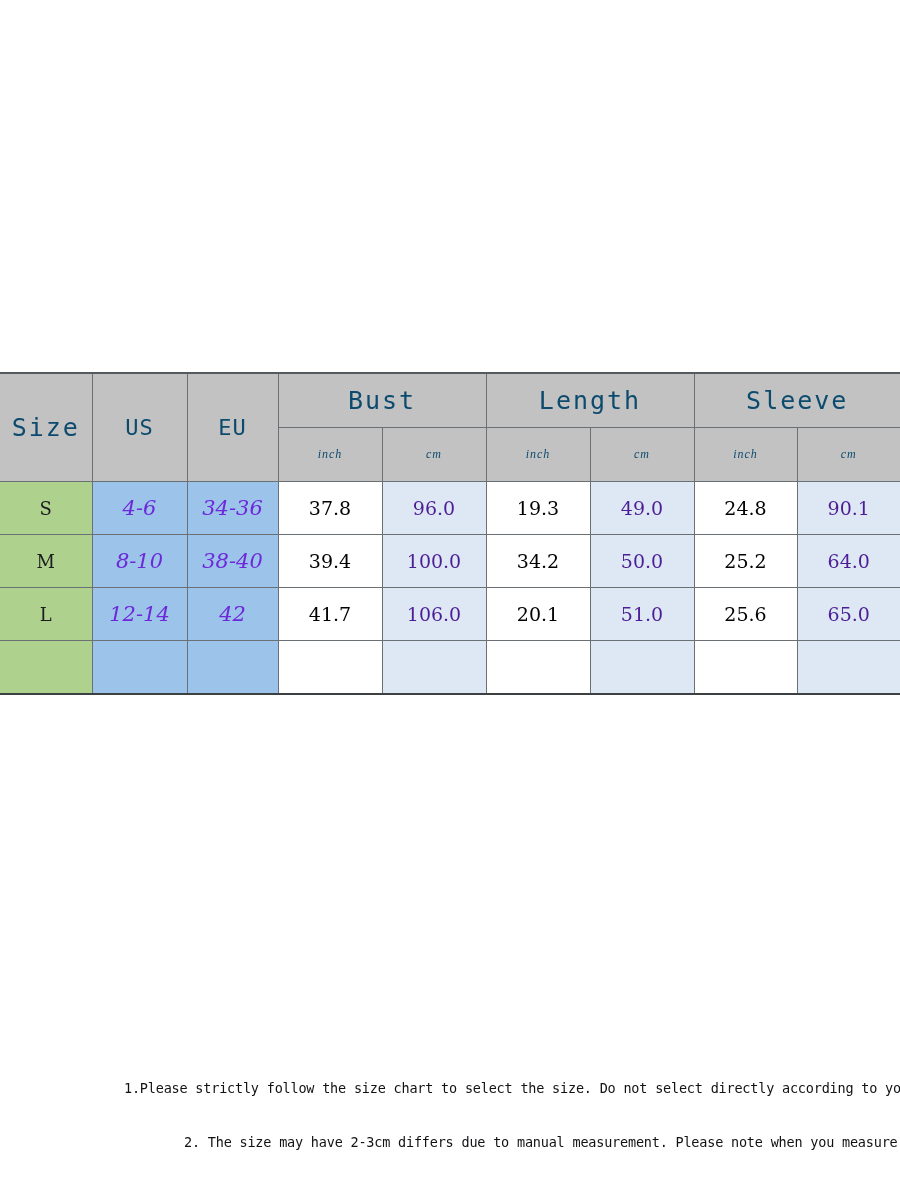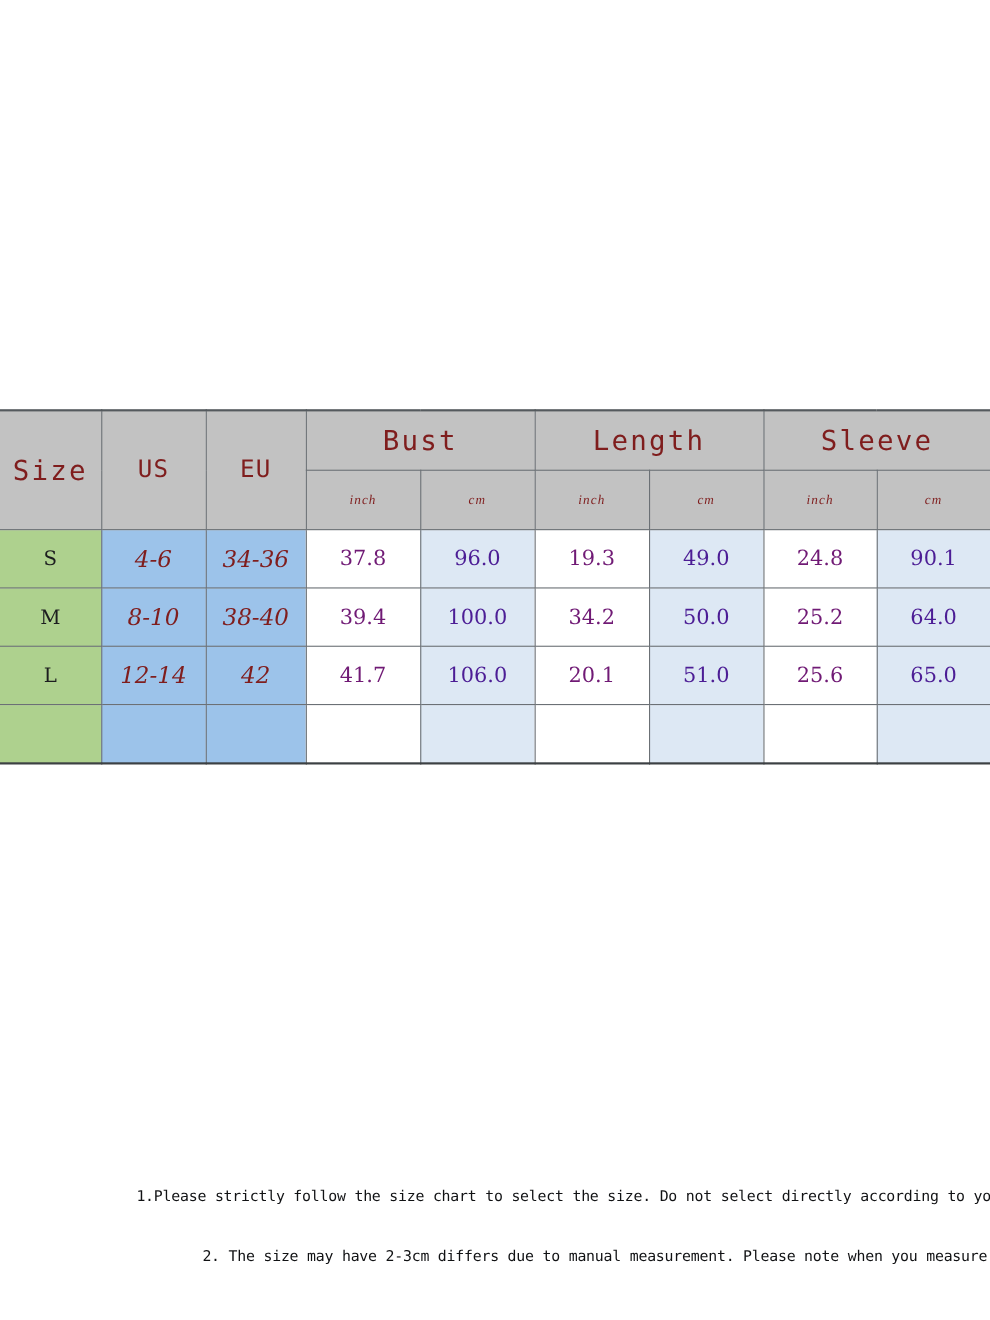--- a/index.html
+++ b/index.html
@@ -37,21 +37,21 @@
     vertical-align: middle;
     font-weight: normal;
   }
   
   table.size-chart tr > *:first-child { border-left: none; }
   table.size-chart tr > *:last-child  { border-right: none; }
 
   
   .hdr {
     background: #c2c2c2;
-    color: #7f1d1d;
+    color: #0c4a6e;
     font-family: "DejaVu Sans Mono", monospace;
   }
   .hdr-top {
     height: 53px;
     font-size: 25px;
     letter-spacing: 2px;
   }
   .hdr-size {
     height: 106px;
     font-size: 25px;
@@ -80,27 +80,27 @@
     font-family: "DejaVu Serif", serif;
     font-size: 18px;
     color: #1c1d1f;
   }
   .c-us, .c-eu {
     background: #9cc3ea;
     font-family: "DejaVu Serif", serif;
     font-style: italic;
     font-weight: bold;
     font-size: 21px;
-    color: #7f1d1d;
+    color: #6d28d9;
   }
   .c-inch {
     background: #ffffff;
     font-family: "DejaVu Serif", serif;
     font-size: 19px;
-    color: #701a75;
+    color: #000000;
   }
   .c-cm {
     background: #dde8f4;
     font-family: "DejaVu Serif", serif;
     font-size: 19px;
     color: #4c1d95;
   }
 
   
   .notes {

